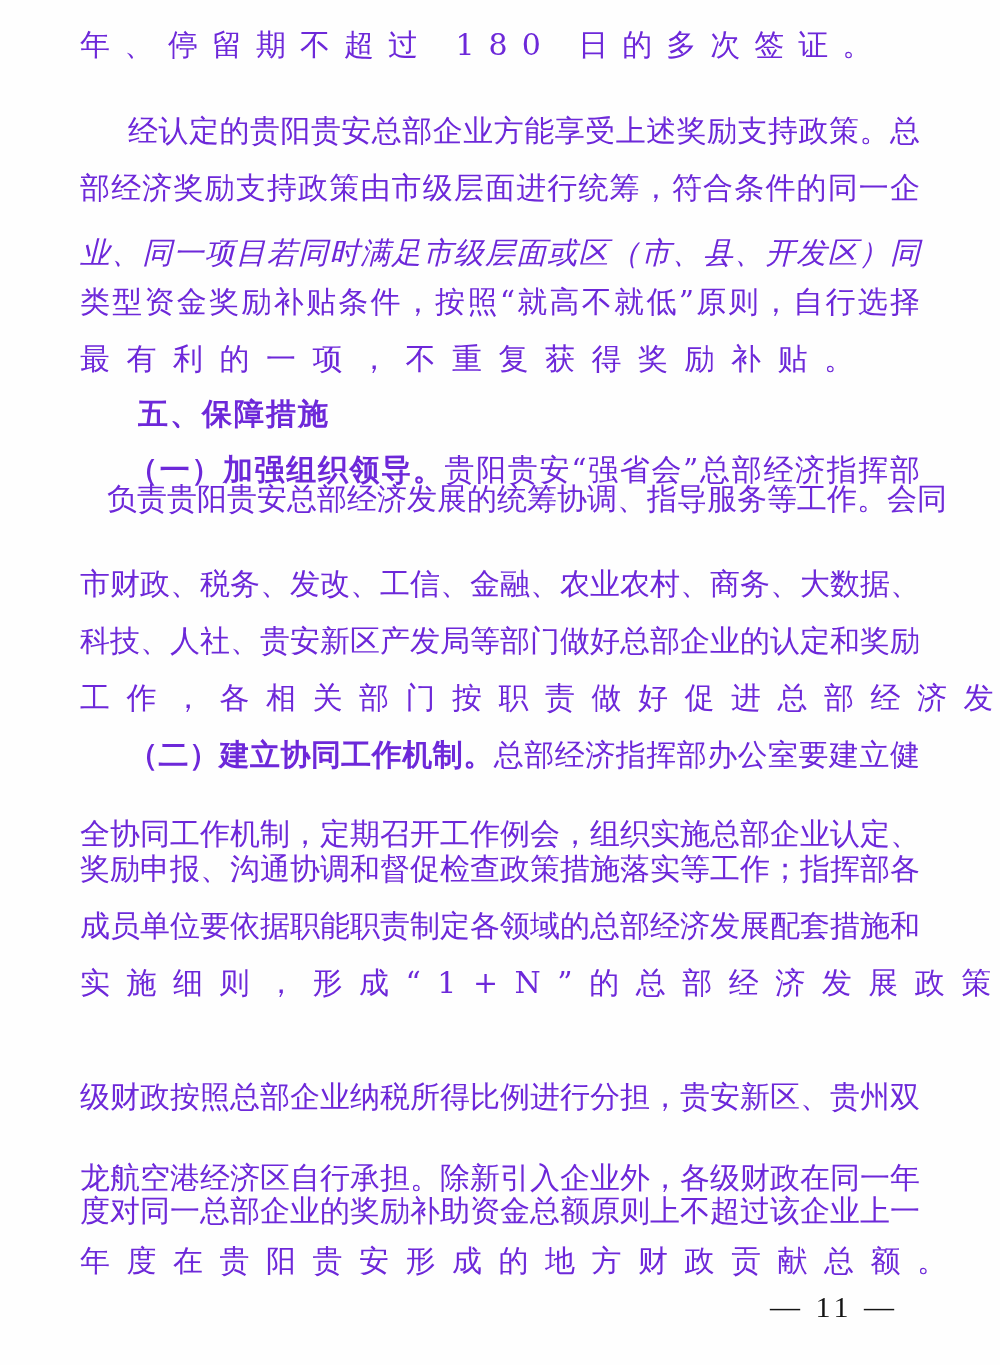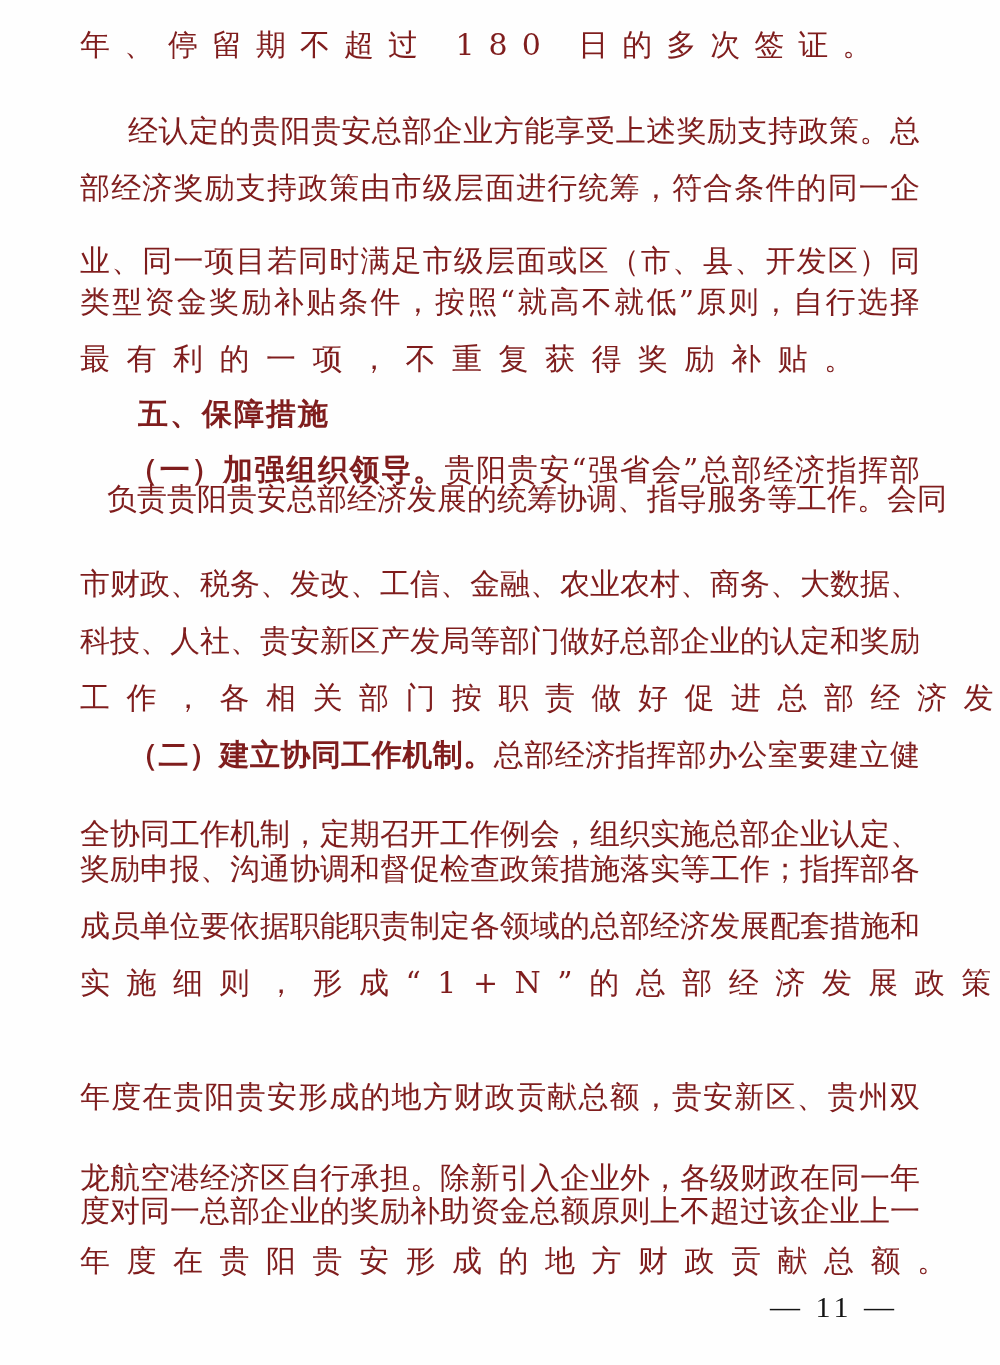--- a/index.html
+++ b/index.html
@@ -6,21 +6,21 @@
     body { width: 1000px; height: 1365px; position: relative; overflow: hidden; }
     .page { position: absolute; left: 0; top: 0; width: 1000px; height: 1365px; background: #fefefe; }
     .line {
       position: absolute;
       left: 80px;
       width: 840px;
       height: 46px;
       line-height: 46px;
       font-family: "DejaVu Serif", "Liberation Serif", serif;
       font-size: 30px;
-      color: #7f1d1d;
+      color: #6d28d9;
       white-space: nowrap;
       overflow: visible;
     }
     .full { text-align: justify; text-align-last: justify; }
     .part { text-align: left; letter-spacing: 16.5px; }
     .indent { left: 128px; width: 792px; }
     .lead { font-family: Liberation Serif, serif; font-weight: bold; }
     .heading { left: 138px; width: auto; letter-spacing: 2px; font-family: "DejaVu Sans", "Liberation Sans", sans-serif; font-weight: bold; }
     .pagenum {
       position: absolute;
@@ -35,21 +35,21 @@
   </style>
 </head>
 <body>
 
 <div class="page">
 
   <div class="line part" style="top:22px; letter-spacing:14px;">年、停留期不超过 180 日的多次签证。</div>
 
   <div class="line full indent" style="top:108px;">经认定的贵阳贵安总部企业方能享受上述奖励支持政策。总</div>
   <div class="line full" style="top:165px;">部经济奖励支持政策由市级层面进行统筹，符合条件的同一企</div>
-  <div class="line full" style="top:238px;">业、同一项目若同时满足市级层面或区（市、县、开发区）同</div>
+  <div class="line full" style="top:230px;font-style:italic;">业、同一项目若同时满足市级层面或区（市、县、开发区）同</div>
   <div class="line full" style="top:279px;">类型资金奖励补贴条件，按照“就高不就低”原则，自行选择</div>
   <div class="line part" style="top:336px;">最有利的一项，不重复获得奖励补贴。</div>
 
   <div class="line heading" style="top:391px;text-align:right;">五、保障措施</div>
 
   <div class="line full indent" style="top:447px;">
     <span class="lead">（一）加强组织领导。</span><span>贵阳贵安“强省会”总部经济指挥部</span>
   </div>
   <div class="line full" style="top:476px;margin-left:27px;">负责贵阳贵安总部经济发展的统筹协调、指导服务等工作。会同</div>
   <div class="line full" style="top:561px;">市财政、税务、发改、工信、金融、农业农村、商务、大数据、</div>
@@ -57,19 +57,19 @@
   <div class="line part" style="top:675px;">工作，各相关部门按职责做好促进总部经济发展各项工作。</div>
 
   <div class="line full indent" style="top:732px;">
     <span class="lead">（二）建立协同工作机制。</span><span>总部经济指挥部办公室要建立健</span>
   </div>
   <div class="line full" style="top:789px;margin-top:22px;">全协同工作机制，定期召开工作例会，组织实施总部企业认定、</div>
   <div class="line full" style="top:846px;">奖励申报、沟通协调和督促检查政策措施落实等工作；指挥部各</div>
   <div class="line full" style="top:903px;">成员单位要依据职能职责制定各领域的总部经济发展配套措施和</div>
   <div class="line part" style="top:960px;">实施细则，形成“1+N”的总部经济发展政策支撑体系。</div>
 
-  <div class="line full" style="top:1074px;">年度在贵阳贵安形成的地方财政贡献总额，贵安新区、贵州双</div>
+  <div class="line full" style="top:1074px;">级财政按照总部企业纳税所得比例进行分担，贵安新区、贵州双</div>
   <div class="line full" style="top:1155px;">龙航空港经济区自行承担。除新引入企业外，各级财政在同一年</div>
   <div class="line full" style="top:1188px;">度对同一总部企业的奖励补助资金总额原则上不超过该企业上一</div>
   <div class="line part" style="top:1238px;">年度在贵阳贵安形成的地方财政贡献总额。</div>
 
   <div class="pagenum">— 11 —</div>
 </div>
 
 </body></html>

